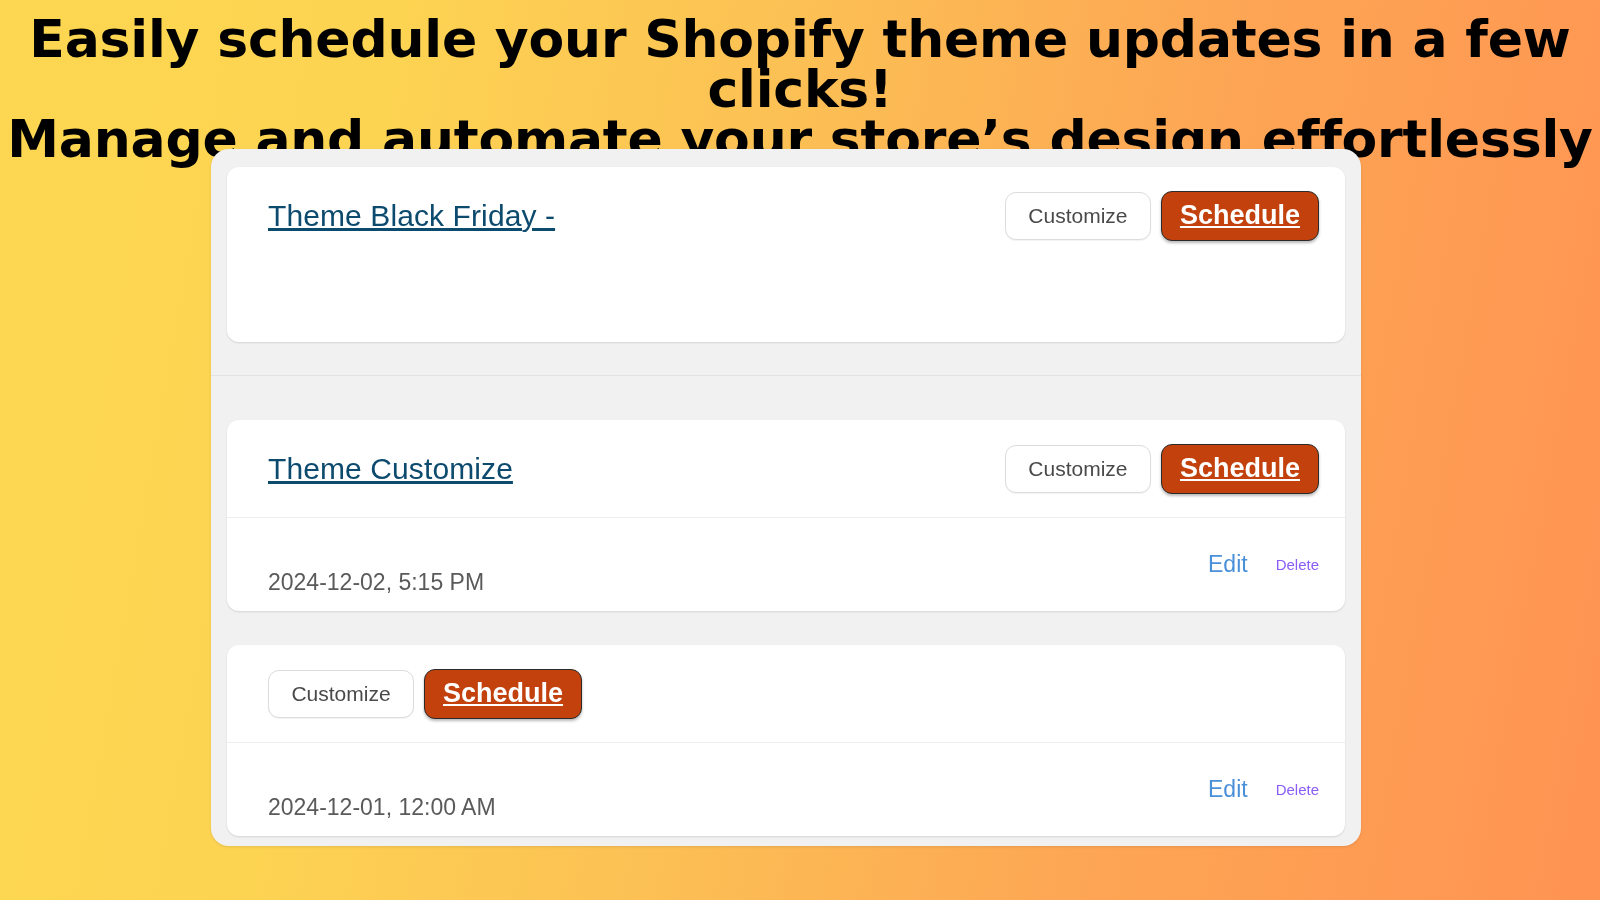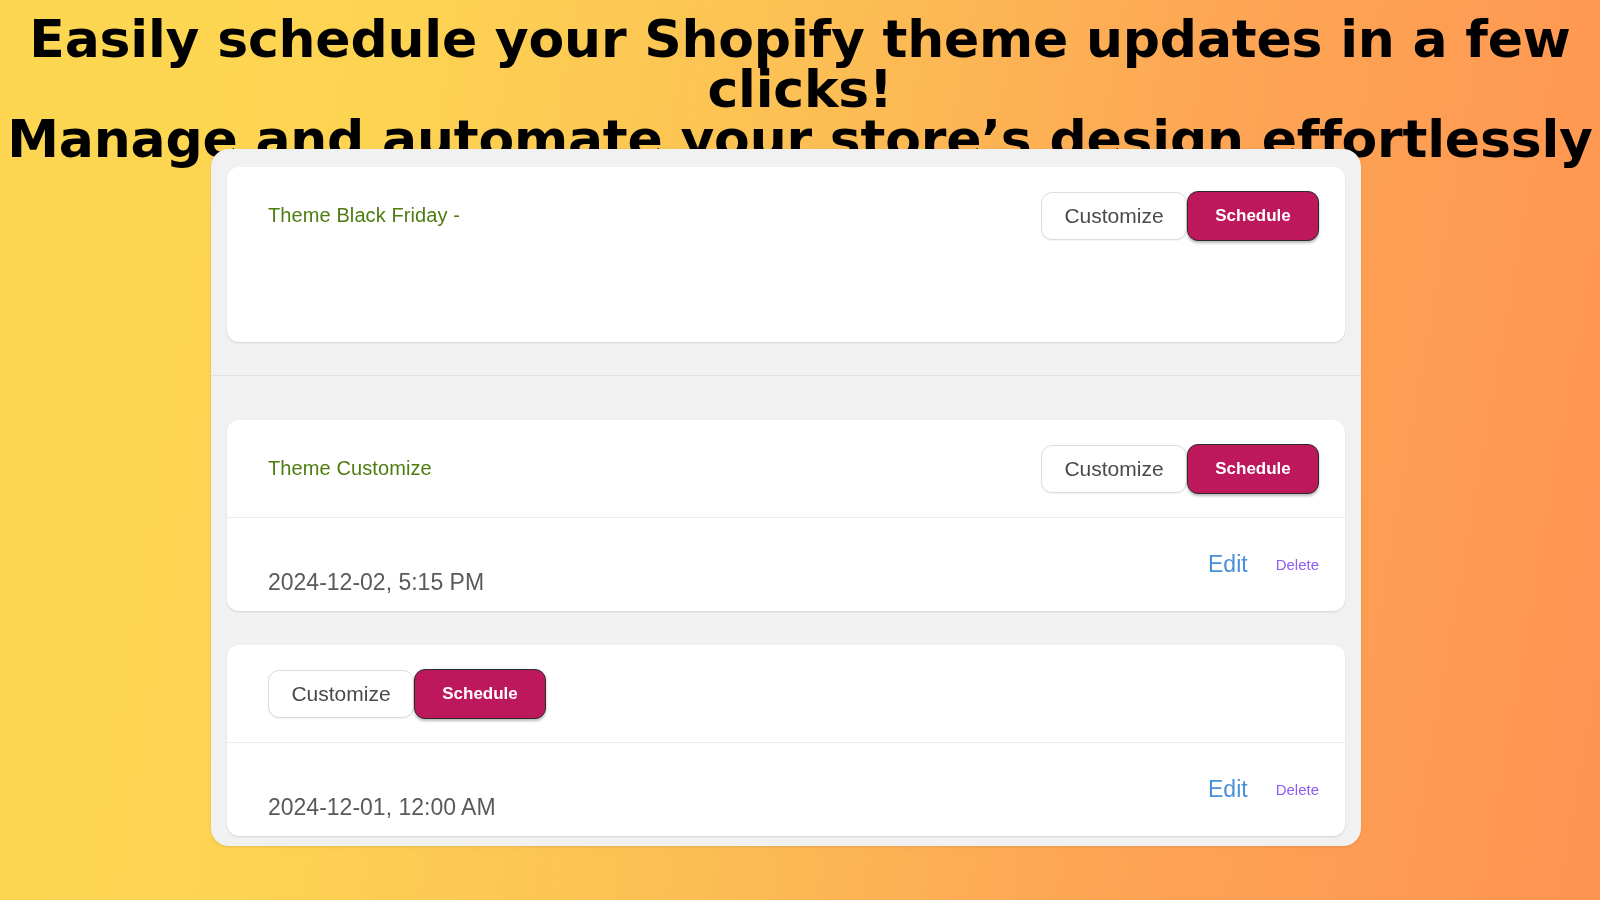--- a/index.html
+++ b/index.html
@@ -80,32 +80,33 @@
     position: relative;
     height: 97px;
     display: flex;
     align-items: center;
     padding: 0 26px 0 41px;
     box-sizing: border-box;
   }
 
   .theme-title {
     flex: 1 1 auto;
-    color: #4d7c0f;
-    font-size: 20px;
+    color: #0c4a6e;
+    font-size: 30px;
     font-weight: 400;
     letter-spacing: 0.1px;
     white-space: nowrap;
+    text-decoration: underline;
   }
 
   .head-actions {
     flex: 0 0 auto;
     display: flex;
     align-items: center;
-    gap: 0;
+    gap: 10px;
     text-align: right;
   }
 
   .btn {
     box-sizing: border-box;
     font-family: "Liberation Sans", sans-serif;
     cursor: pointer;
     white-space: nowrap;
     display: inline-flex;
     align-items: center;
@@ -122,27 +123,28 @@
     color: #4A4A4A;
     font-size: 21px;
     font-weight: 400;
     box-shadow: 0 1px 1px rgba(0,0,0,0.05);
   }
 
   .btn-schedule {
     height: 50px;
     min-width: 132px;
     padding: 0 18px;
-    background: #be185d;
+    background: #c2410c;
     border: 1px solid #2B2B2B;
     border-radius: 11px;
     color: #FFFFFF;
-    font-size: 17px;
+    font-size: 27px;
     font-weight: bold;
     box-shadow: 0 2px 3px rgba(0,0,0,0.28);
+    text-decoration: underline;
   }
 
   .card-divider {
     height: 1px;
     background: #EDEDED;
     margin: 0;
   }
 
   .card-meta {
     height: 92px;

